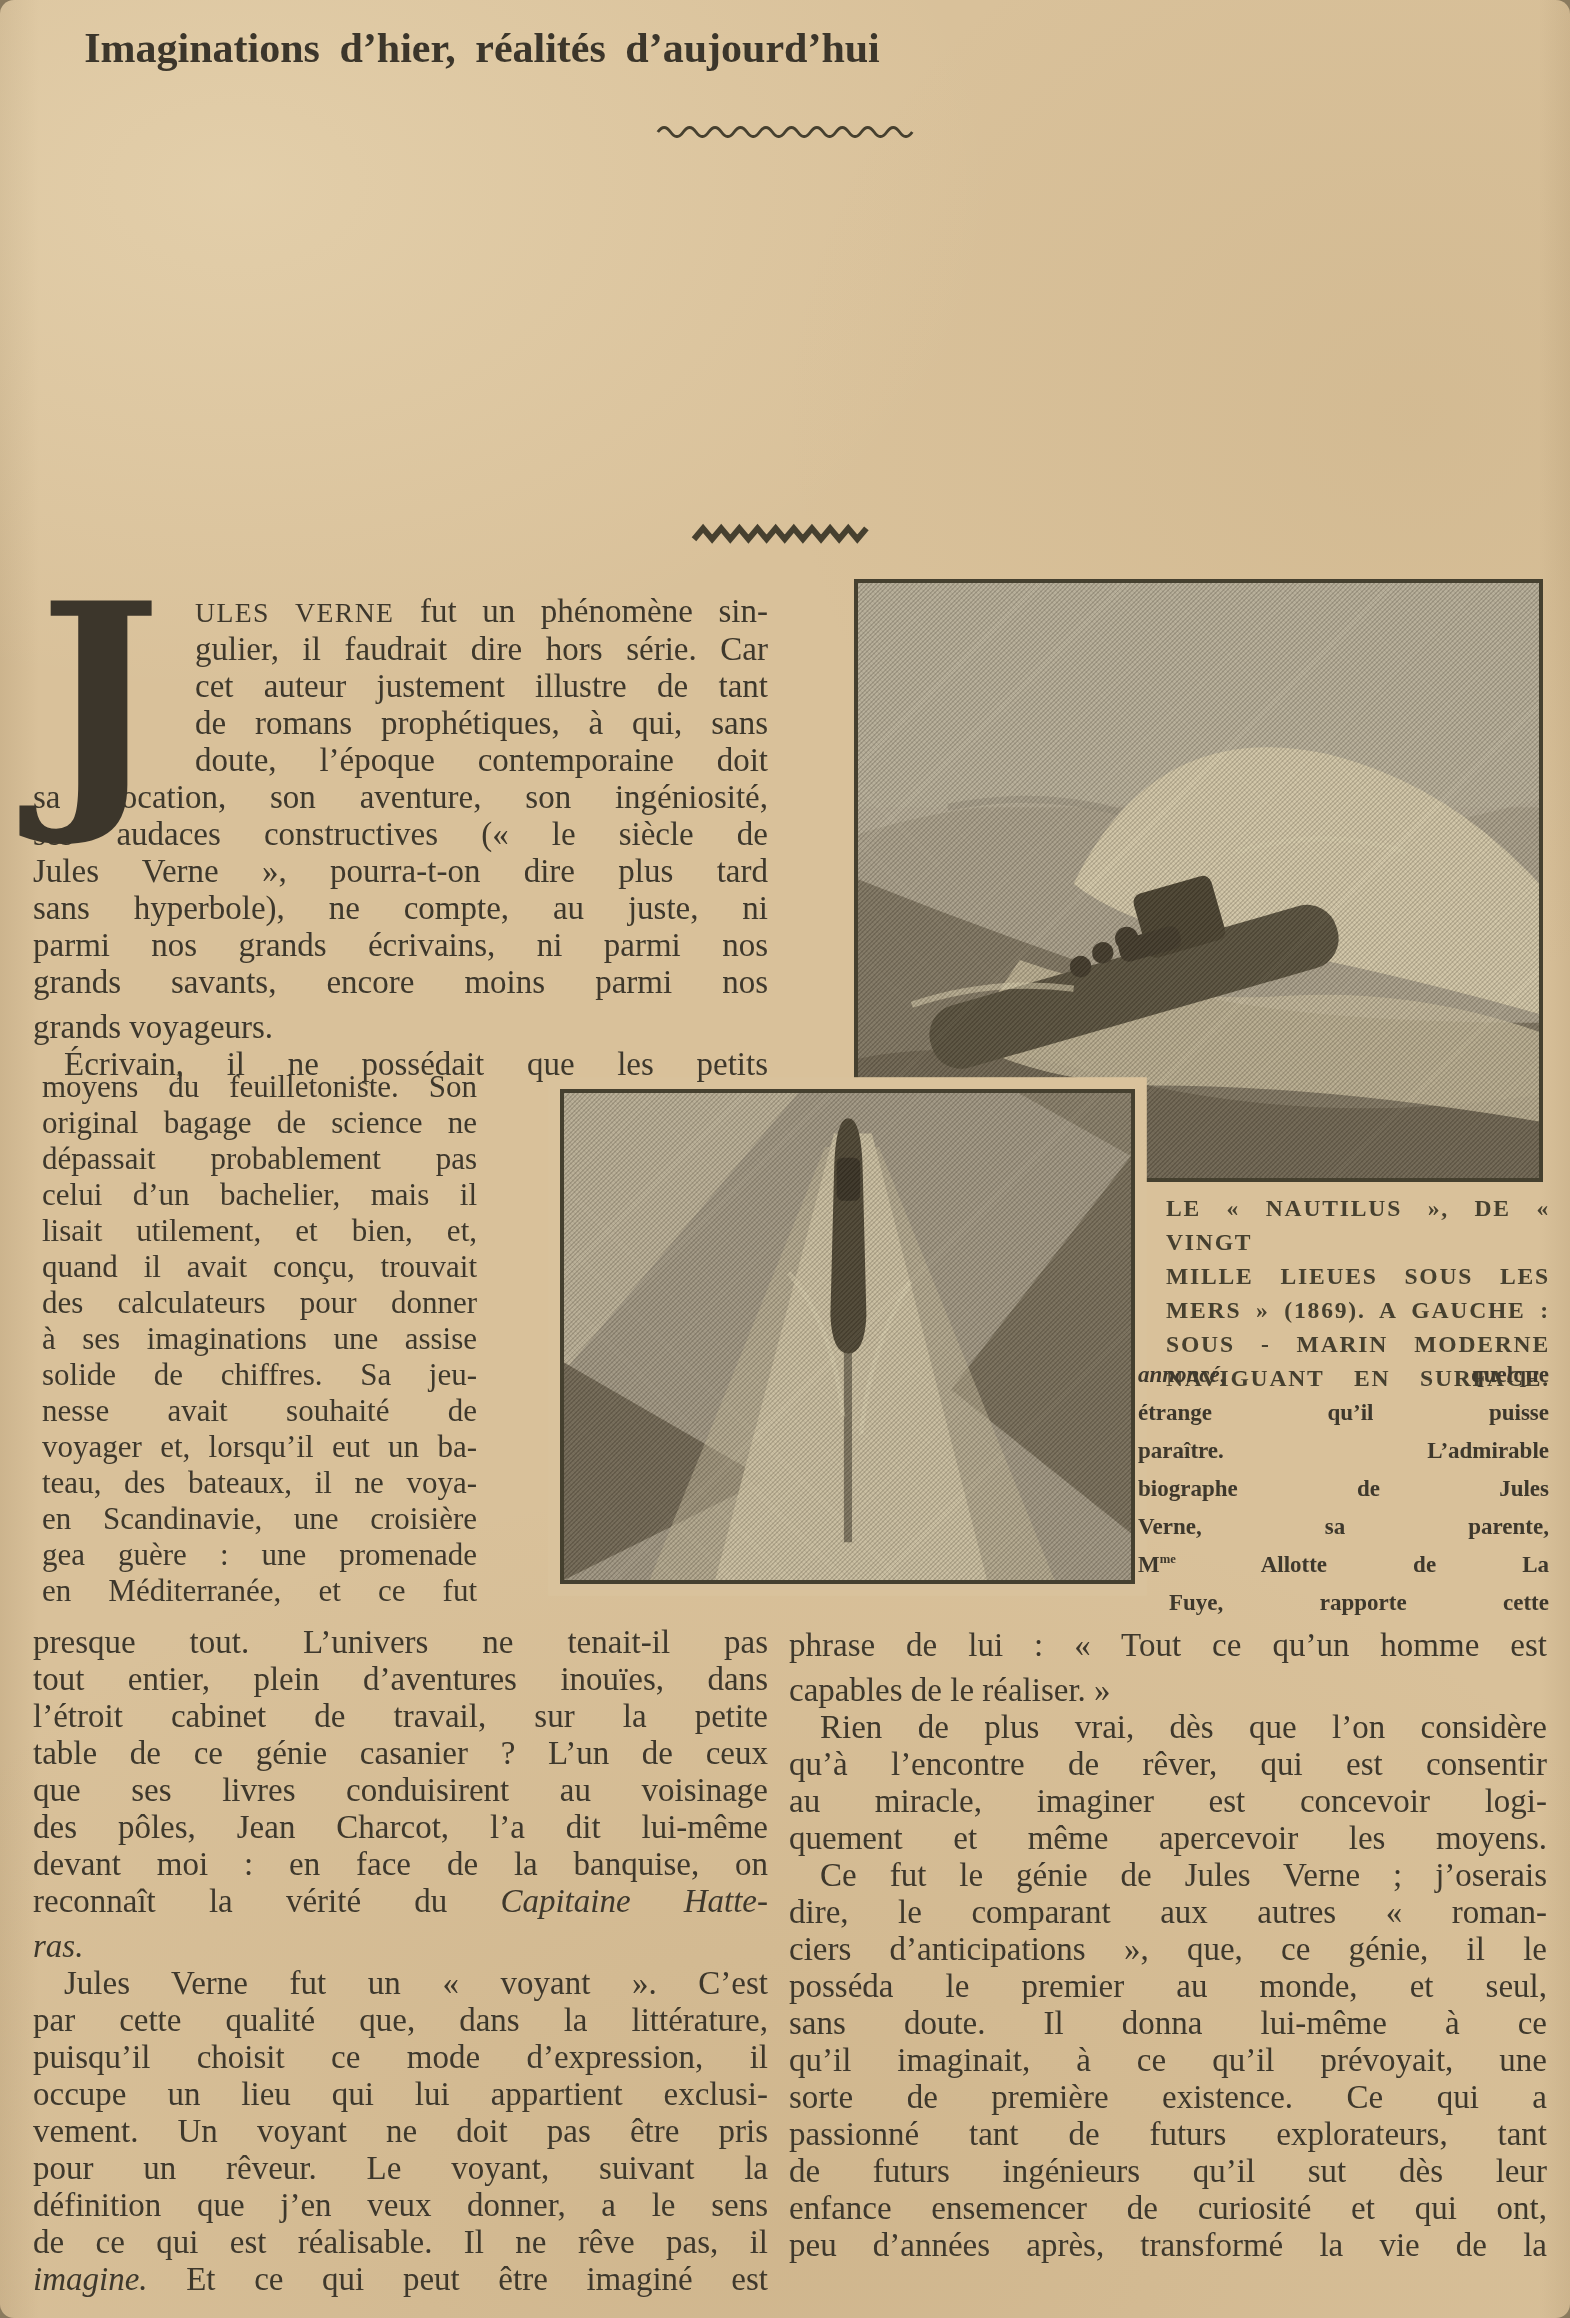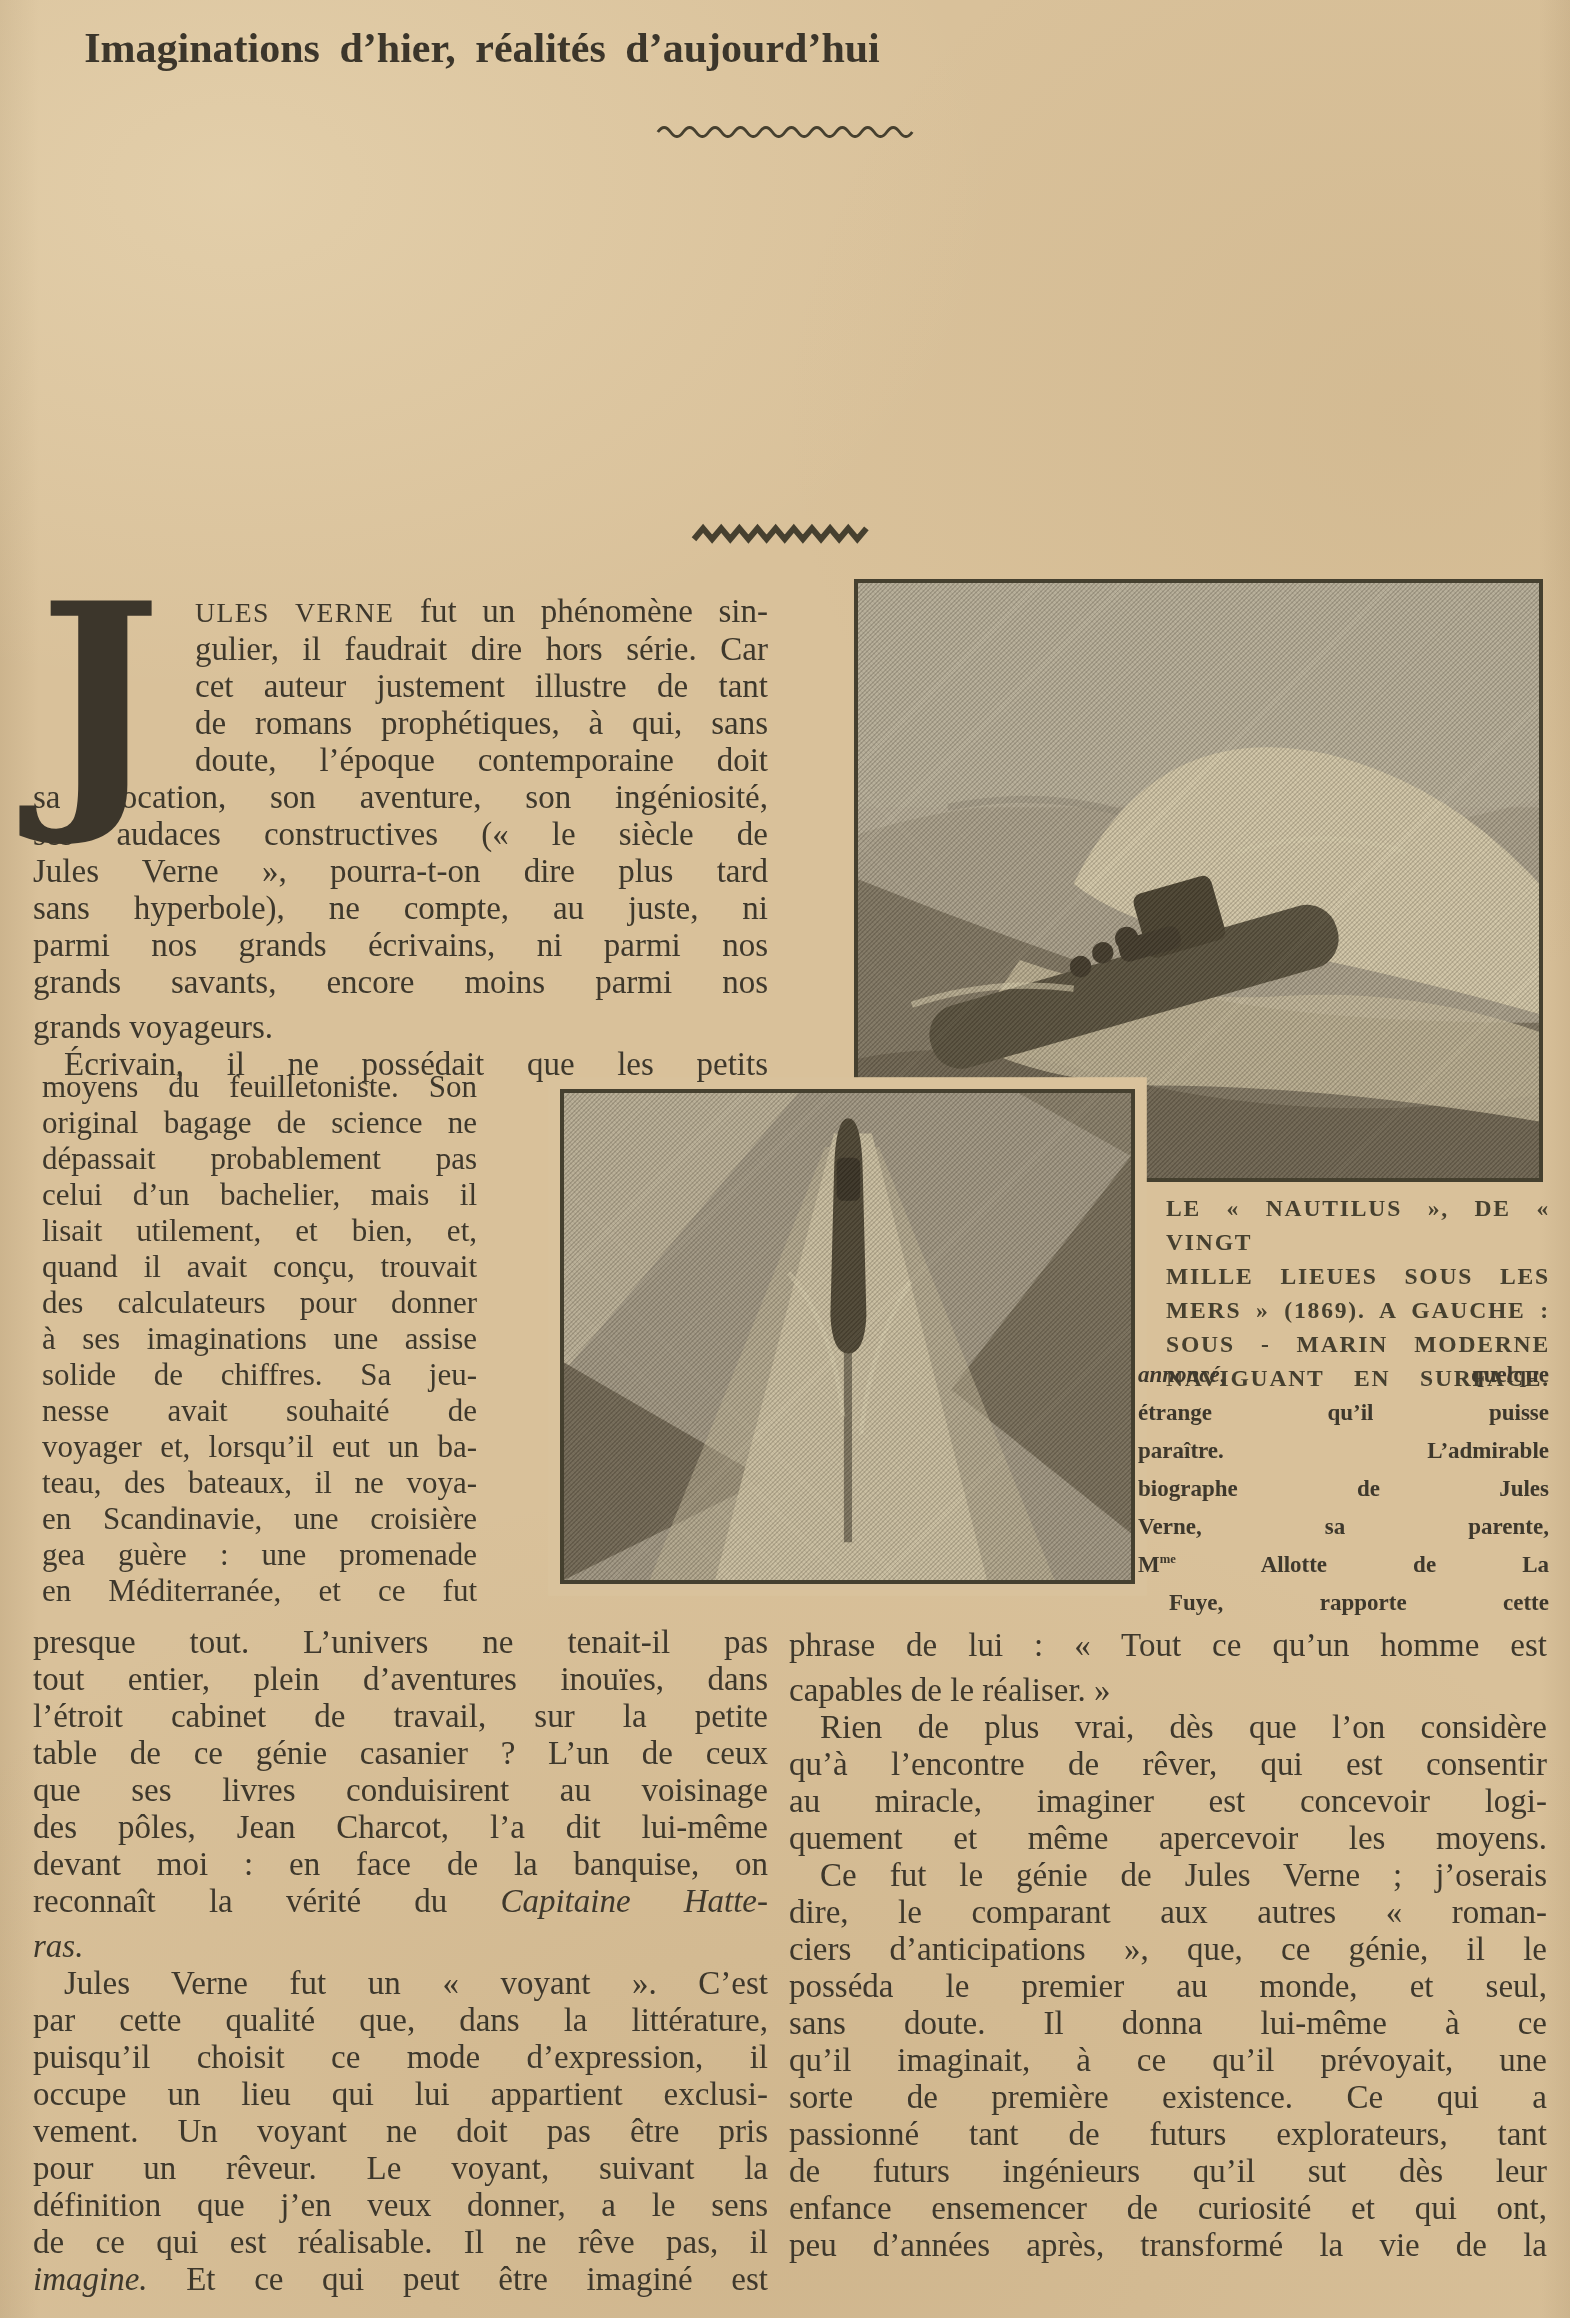--- a/index.html
+++ b/index.html
@@ -10,20 +10,21 @@
     overflow:hidden;
     font-family:"Liberation Serif",serif;
     color:#3e382c;
     background:
       radial-gradient(1091px 727px at 15% 8%, rgba(248,236,205,.30), transparent 70%),
       radial-gradient(909px 818px at 90% 18%, rgba(160,130,80,.10), transparent 70%),
       radial-gradient(1364px 1000px at 50% 96%, rgba(150,115,65,.14), transparent 75%),
       linear-gradient(90deg, rgba(110,85,50,.12), rgba(0,0,0,0) 2.5%),
       linear-gradient(270deg, rgba(110,85,50,.10), rgba(0,0,0,0) 2%),
       #d9c19a;
+    border-radius: 14px;
   }
   .abs{position:absolute;}
   
   .kicker{
     left:0;top:23.6px;width:964px;
     text-align:center;
     font-size:42px;font-weight:bold;
     word-spacing:9px;letter-spacing:0px;
     color:#3c362b;
   }

